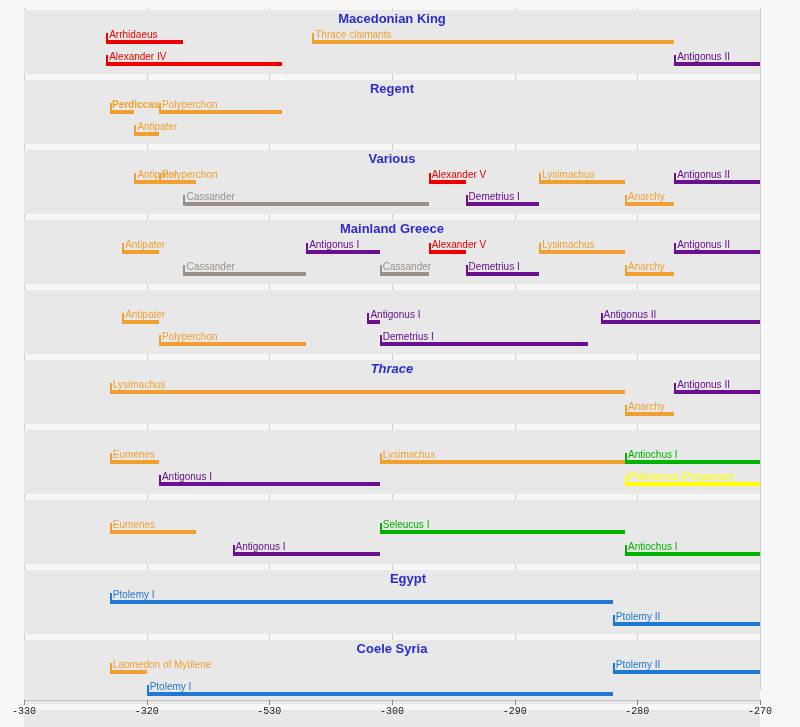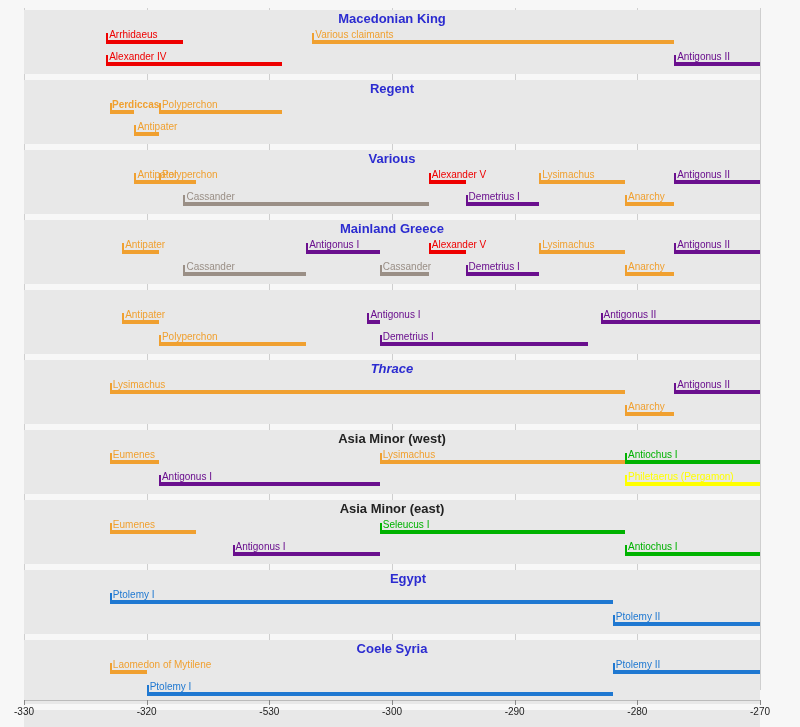--- a/index.html
+++ b/index.html
@@ -11,21 +11,21 @@
     overflow:hidden;
   }
   #root{position:relative;width:800px;height:727px;}
   .band{position:absolute;left:24px;width:736px;background:#e8e8e8;}
   .section-title{
     position:absolute;text-align:center;width:736px;left:24px;
     font-size:13px;font-weight:bold;color:#2b2bd0;
   }
   .section-title.black{color:#222;}
   .bar{position:absolute;height:4px;border-radius:0;}
-  .tick-label{position:absolute;font-size:10px;color:#222;text-align:center;width:40px;}
+  .tick-label{position:absolute;font-size:10px;color:#222;text-align:center;width:40px;font-family:Liberation Mono, monospace;}
   .lbl{position:absolute;font-size:10px;white-space:nowrap;}
   .capL{position:absolute;width:2px;height:10px;}
   .axis-line{position:absolute;left:24px;width:736px;height:1px;background:#bbb;}
 </style>
 </head>
 <body>
 
 <div id="root">
     <div style="position: absolute; left: 24px; top: 8px; width: 1px; height: 682px; background: rgb(207, 207, 207);"></div>
     <div style="position: absolute; left: 146.667px; top: 8px; width: 1px; height: 682px; background: rgb(207, 207, 207);"></div>
@@ -34,21 +34,21 @@
     <div style="position: absolute; left: 514.667px; top: 8px; width: 1px; height: 682px; background: rgb(207, 207, 207);"></div>
     <div style="position: absolute; left: 637.333px; top: 8px; width: 1px; height: 682px; background: rgb(207, 207, 207);"></div>
     <div style="position: absolute; left: 760px; top: 8px; width: 1px; height: 682px; background: rgb(207, 207, 207);"></div>
     <div class="band" style="top: 10px; height: 64px;"></div>
     <div class="section-title" style="top: 11px;">Macedonian King</div>
     <div class="bar" style="left: 106.187px; top: 40px; width: 77.28px; background: rgb(238, 0, 0);"></div>
     <div class="capL" style="left: 106.187px; top: 33px; background: rgb(238, 0, 0);"></div>
     <div class="lbl" style="left: 109.187px; top: 29px; color: rgb(238, 0, 0);">Arrhidaeus</div>
     <div class="bar" style="left: 312.267px; top: 40px; width: 361.867px; background: rgb(240, 160, 48);"></div>
     <div class="capL" style="left: 312.267px; top: 33px; background: rgb(240, 160, 48);"></div>
-    <div class="lbl" style="left: 315.267px; top: 29px; color: rgb(240, 160, 48);">Various claimants</div>
+    <div class="lbl" style="left: 315.267px; top: 29px; color: rgb(240, 160, 48);">Thrace claimants</div>
     <div class="bar" style="left: 106.187px; top: 62px; width: 175.413px; background: rgb(238, 0, 0);"></div>
     <div class="capL" style="left: 106.187px; top: 55px; background: rgb(238, 0, 0);"></div>
     <div class="lbl" style="left: 109.187px; top: 51px; color: rgb(238, 0, 0);">Alexander IV</div>
     <div class="bar" style="left: 674.133px; top: 62px; width: 85.8667px; background: rgb(106, 15, 142);"></div>
     <div class="capL" style="left: 674.133px; top: 55px; background: rgb(106, 15, 142);"></div>
     <div class="lbl" style="left: 677.133px; top: 51px; color: rgb(106, 15, 142);">Antigonus II</div>
     <div class="band" style="top: 80px; height: 64px;"></div>
     <div class="section-title" style="top: 81px; text-align: center;">Regent</div>
     <div class="bar" style="left: 109.867px; top: 110px; width: 24.5333px; background: rgb(240, 160, 48);"></div>
     <div class="capL" style="left: 109.867px; top: 103px; background: rgb(240, 160, 48);"></div>
@@ -135,38 +135,36 @@
     <div class="bar" style="left: 109.867px; top: 390px; width: 515.2px; background: rgb(240, 160, 48);"></div>
     <div class="capL" style="left: 109.867px; top: 383px; background: rgb(240, 160, 48);"></div>
     <div class="lbl" style="left: 112.867px; top: 379px; color: rgb(240, 160, 48);">Lysimachus</div>
     <div class="bar" style="left: 674.133px; top: 390px; width: 85.8667px; background: rgb(106, 15, 142);"></div>
     <div class="capL" style="left: 674.133px; top: 383px; background: rgb(106, 15, 142);"></div>
     <div class="lbl" style="left: 677.133px; top: 379px; color: rgb(106, 15, 142);">Antigonus II</div>
     <div class="bar" style="left: 625.067px; top: 412px; width: 49.0667px; background: rgb(240, 160, 48);"></div>
     <div class="capL" style="left: 625.067px; top: 405px; background: rgb(240, 160, 48);"></div>
     <div class="lbl" style="left: 628.067px; top: 401px; color: rgb(240, 160, 48);">Anarchy</div>
     <div class="band" style="top: 430px; height: 64px;"></div>
-    <div class="section-title black" style="top: 431px;">Asia Minor (west)</div>
     <div class="bar" style="left: 109.867px; top: 460px; width: 49.0667px; background: rgb(240, 160, 48);"></div>
     <div class="capL" style="left: 109.867px; top: 453px; background: rgb(240, 160, 48);"></div>
     <div class="lbl" style="left: 112.867px; top: 449px; color: rgb(240, 160, 48);">Eumenes</div>
     <div class="bar" style="left: 379.733px; top: 460px; width: 245.333px; background: rgb(240, 160, 48);"></div>
     <div class="capL" style="left: 379.733px; top: 453px; background: rgb(240, 160, 48);"></div>
     <div class="lbl" style="left: 382.733px; top: 449px; color: rgb(240, 160, 48);">Lysimachus</div>
     <div class="bar" style="left: 625.067px; top: 460px; width: 134.933px; background: rgb(0, 178, 0);"></div>
     <div class="capL" style="left: 625.067px; top: 453px; background: rgb(0, 178, 0);"></div>
     <div class="lbl" style="left: 628.067px; top: 449px; color: rgb(0, 178, 0);">Antiochus I</div>
     <div class="bar" style="left: 158.933px; top: 482px; width: 220.8px; background: rgb(106, 15, 142);"></div>
     <div class="capL" style="left: 158.933px; top: 475px; background: rgb(106, 15, 142);"></div>
     <div class="lbl" style="left: 161.933px; top: 471px; color: rgb(106, 15, 142);">Antigonus I</div>
     <div class="bar" style="left: 625.067px; top: 482px; width: 134.933px; background: rgb(255, 255, 0);"></div>
     <div class="capL" style="left: 625.067px; top: 475px; background: rgb(255, 255, 0);"></div>
     <div class="lbl" style="left: 628.067px; top: 471px; color: rgb(255, 255, 0);">Philetaerus (Pergamon)</div>
     <div class="band" style="top: 500px; height: 64px;"></div>
-    <div class="section-title black" style="top: 501px;">Asia Minor (east)</div>
     <div class="bar" style="left: 109.867px; top: 530px; width: 85.8667px; background: rgb(240, 160, 48);"></div>
     <div class="capL" style="left: 109.867px; top: 523px; background: rgb(240, 160, 48);"></div>
     <div class="lbl" style="left: 112.867px; top: 519px; color: rgb(240, 160, 48);">Eumenes</div>
     <div class="bar" style="left: 379.733px; top: 530px; width: 245.333px; background: rgb(0, 178, 0);"></div>
     <div class="capL" style="left: 379.733px; top: 523px; background: rgb(0, 178, 0);"></div>
     <div class="lbl" style="left: 382.733px; top: 519px; color: rgb(0, 178, 0);">Seleucus I</div>
     <div class="bar" style="left: 232.533px; top: 552px; width: 147.2px; background: rgb(106, 15, 142);"></div>
     <div class="capL" style="left: 232.533px; top: 545px; background: rgb(106, 15, 142);"></div>
     <div class="lbl" style="left: 235.533px; top: 541px; color: rgb(106, 15, 142);">Antigonus I</div>
     <div class="bar" style="left: 625.067px; top: 552px; width: 134.933px; background: rgb(0, 178, 0);"></div>

